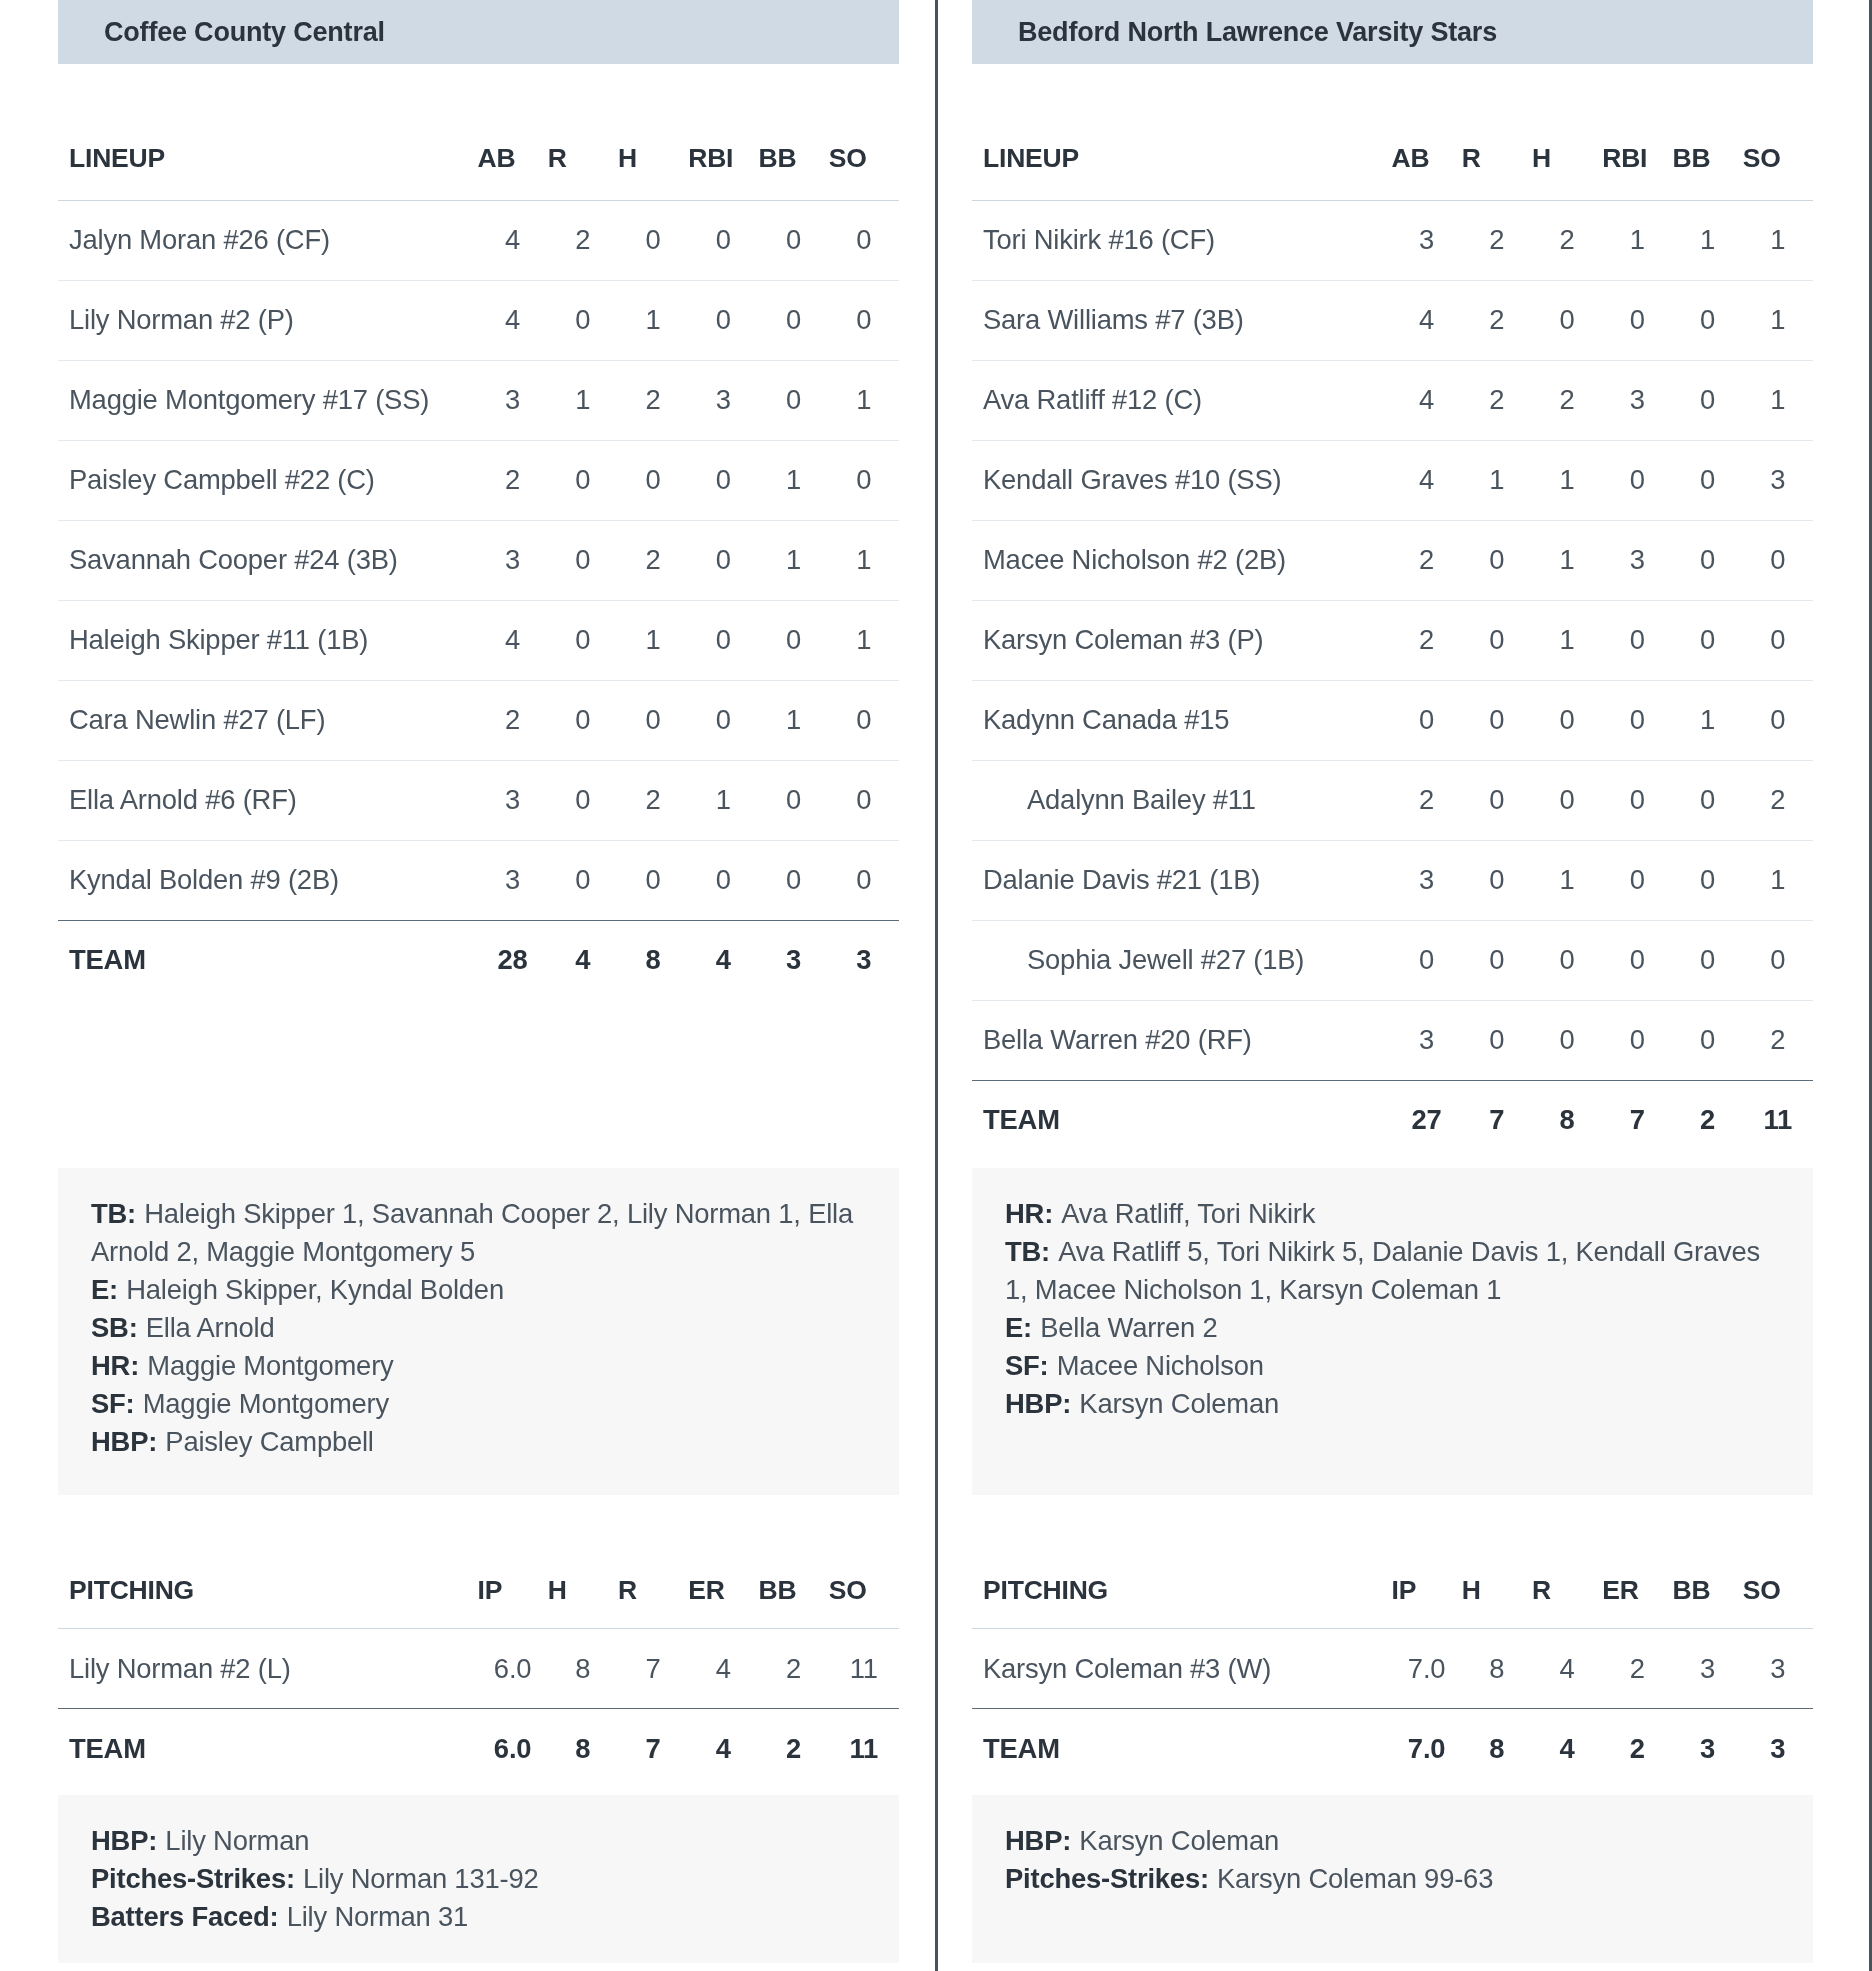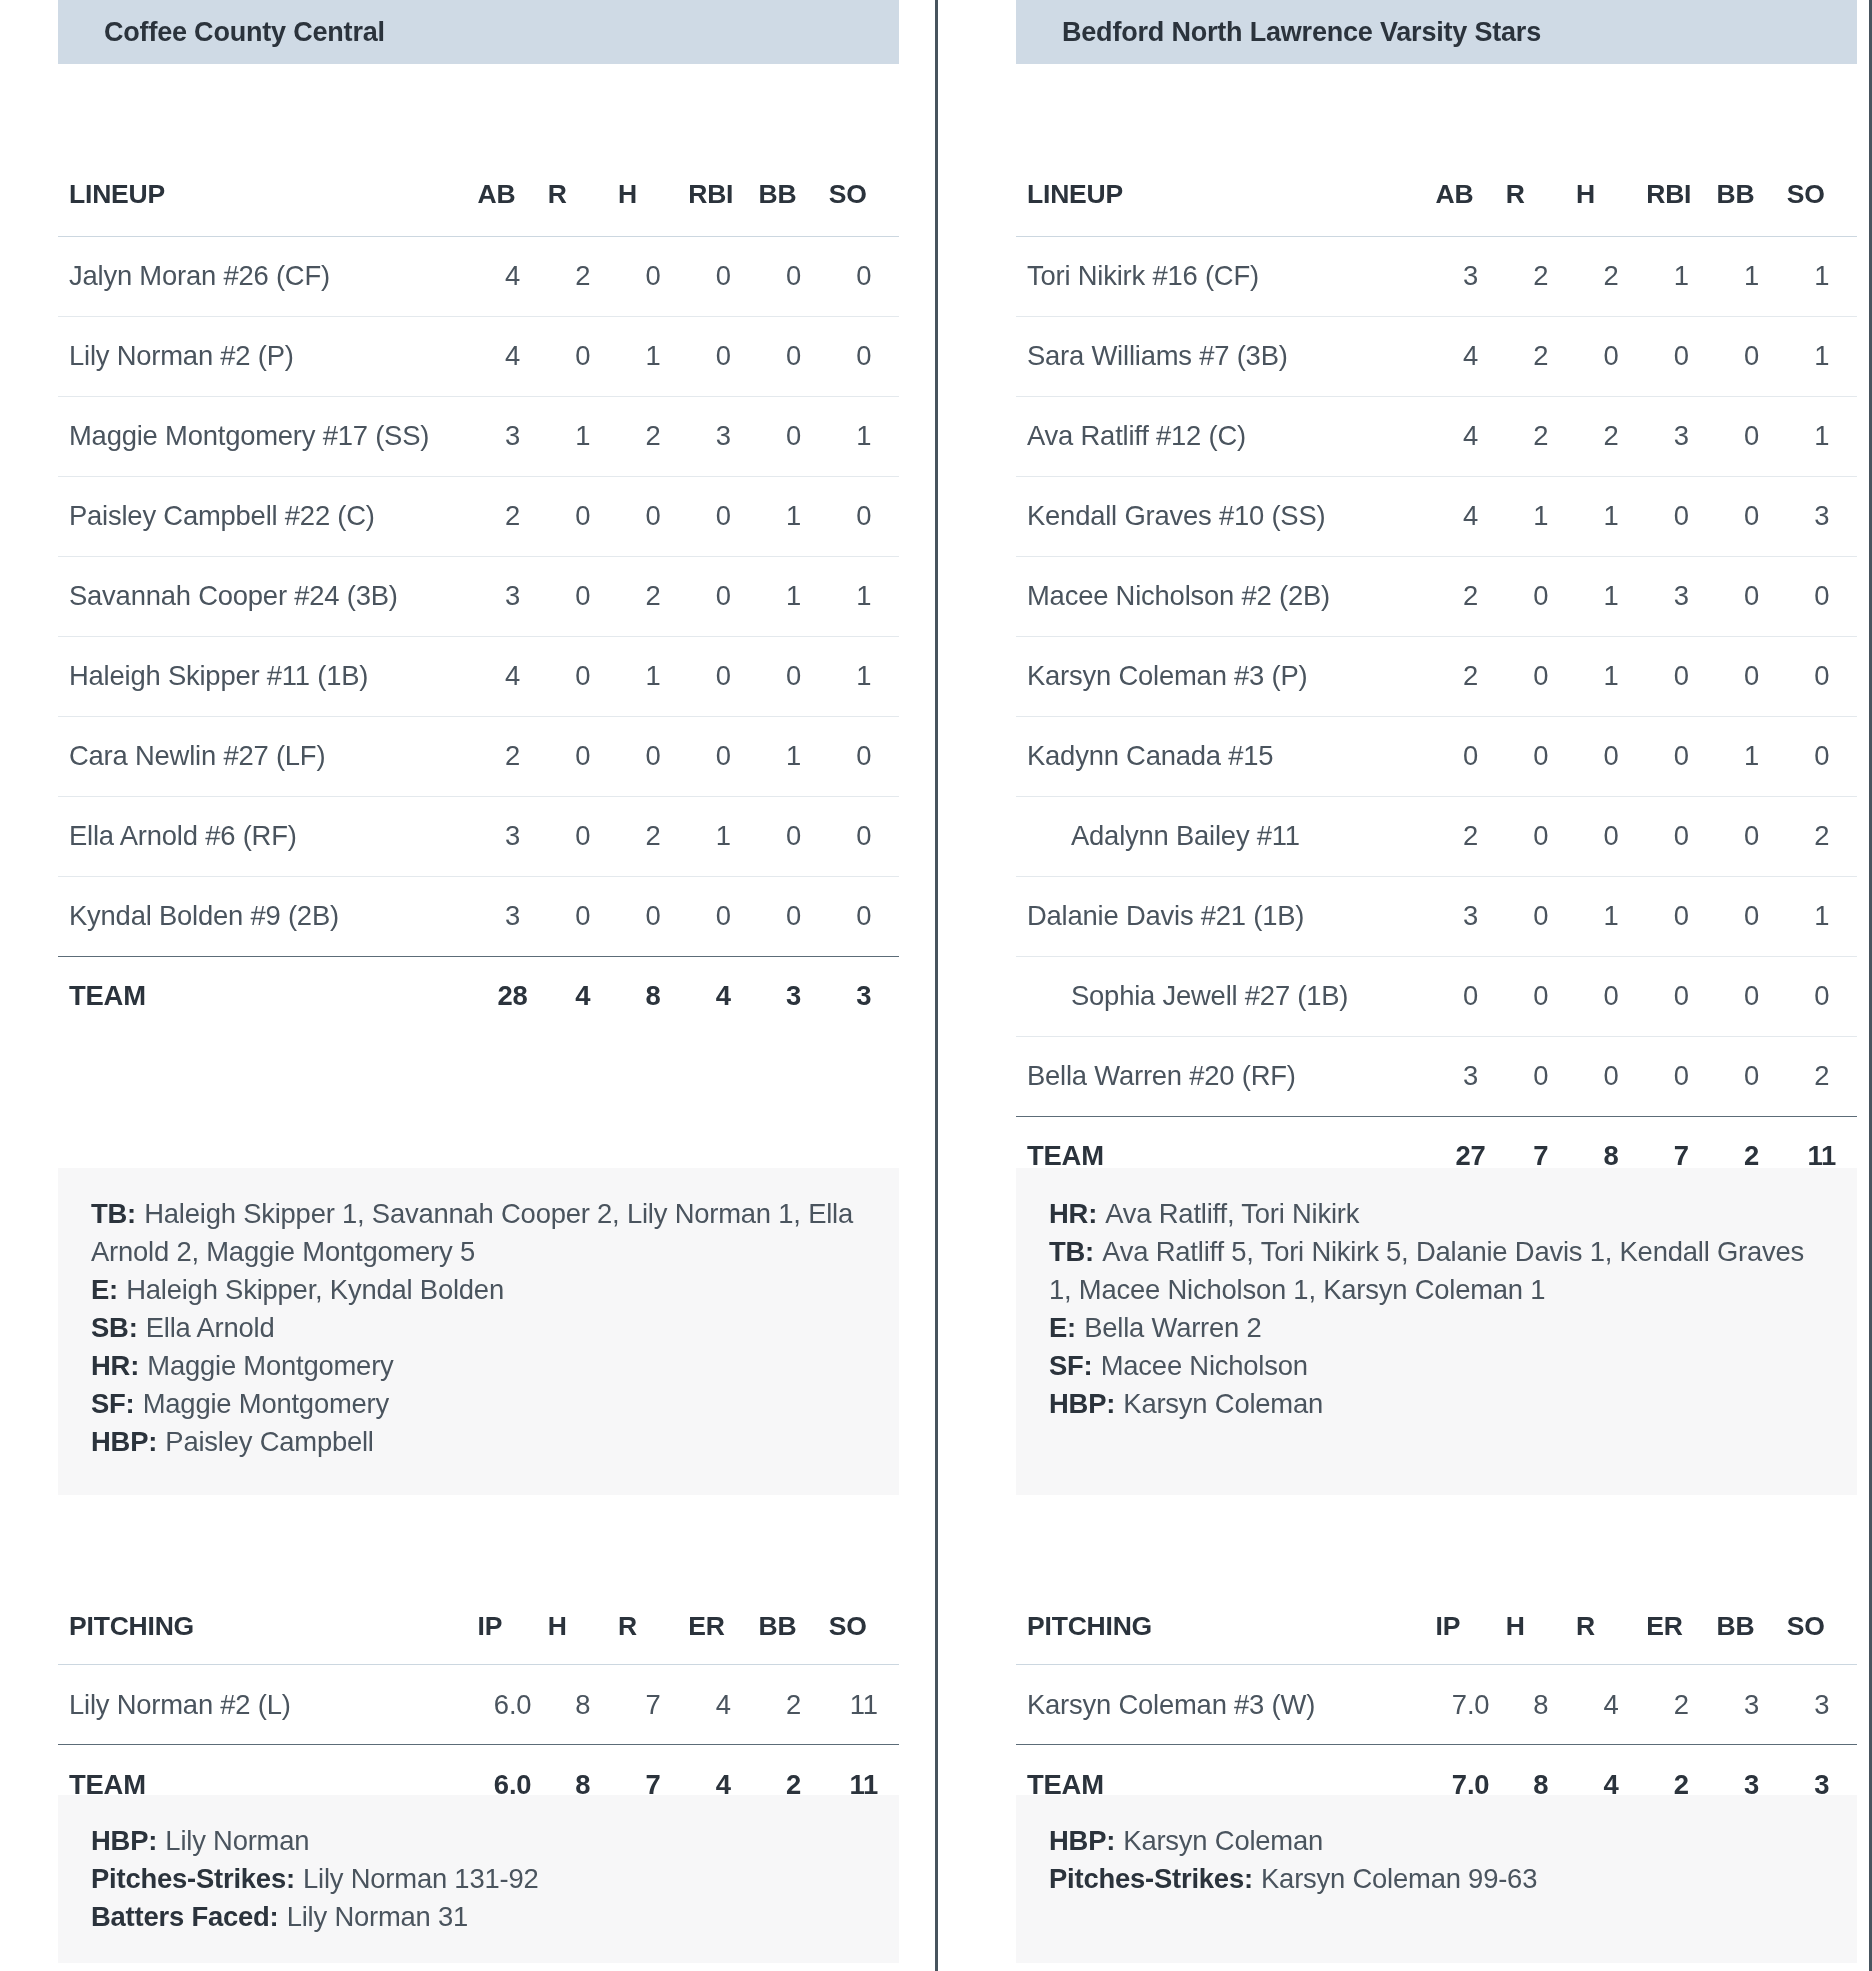--- a/index.html
+++ b/index.html
@@ -11,37 +11,37 @@
     color:var(--text,#4a545e);
     overflow:hidden;
     letter-spacing:-0.2px;
   }
   .divider{position:absolute;top:0;height:1972px;background:var(--divider,#47545e);}
   .divider.mid{left:935px;width:2.7px;}
   .divider.right{left:1869px;width:3.7px;}
 
   .column{position:absolute;top:0;width:841px;height:1972px;}
   .column.left{left:58px;}
-  .column.right{left:1016px;text-decoration:underline;}
+  .column.right{left:972px;text-decoration:underline;}
 
   .team-header{
     position:absolute;top:0;left:0;width:841px;height:64px;
     background:var(--header_bg,#cfdae5);
     display:flex;align-items:center;
     padding-left:46px;box-sizing:border-box;
   }
   .team-name{
     margin:0;font-size:27px;font-weight:bold;
     color:var(--heading_text,#2b333c);
   }
 
   .stat-table{
     position:absolute;left:0;width:841px;
     border-collapse:collapse;table-layout:fixed;
-    font-size:27.4px;color:var(--text,#4a545e);margin-top:36px;
+    font-size:27.4px;color:var(--text,#4a545e);
   }
   .stat-table.lineup{top:64px;}
   .stat-table.pitching{top:1511px;}
   col.c-name{width:418px;}
   col.c-stat{width:70px;}
 
   thead th{
     font-weight:bold;font-size:26.5px;
     color:var(--heading_text,#2b333c);
     text-align:left;vertical-align:bottom;

